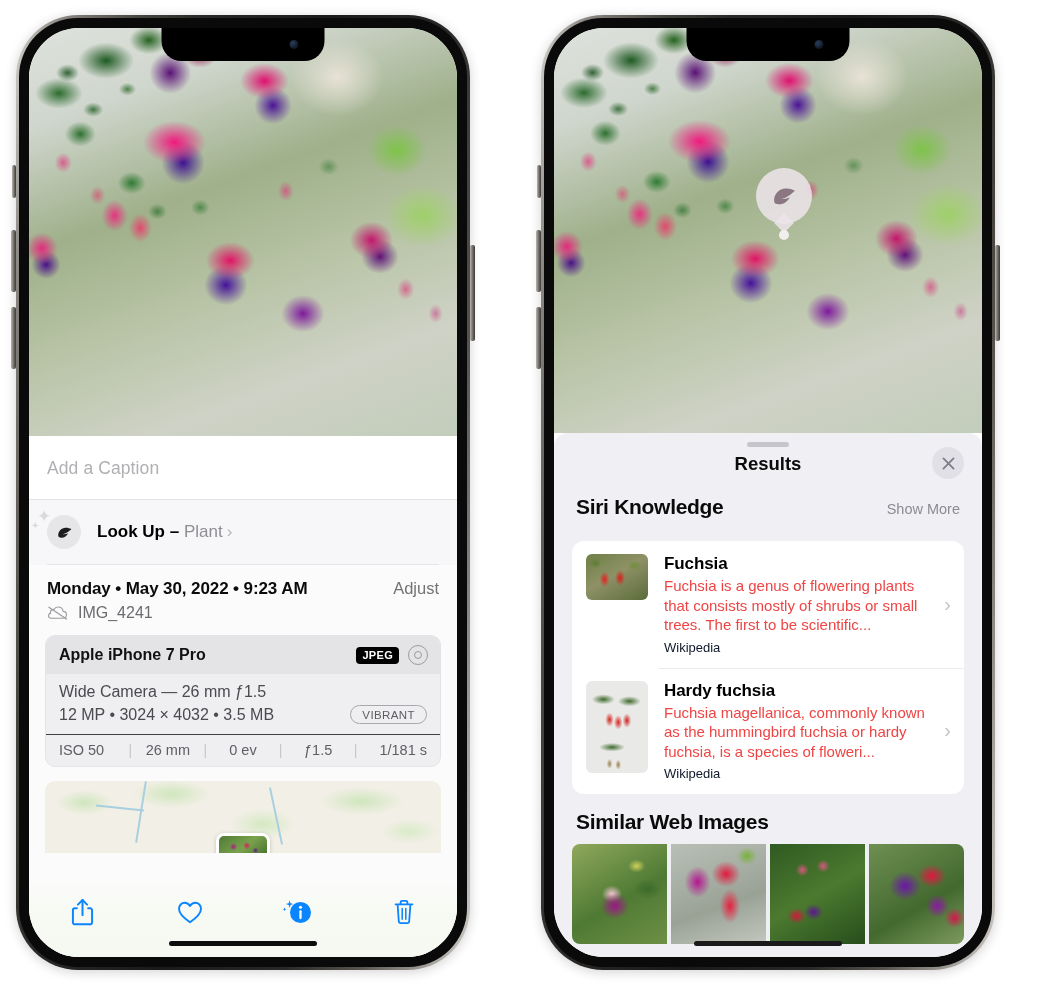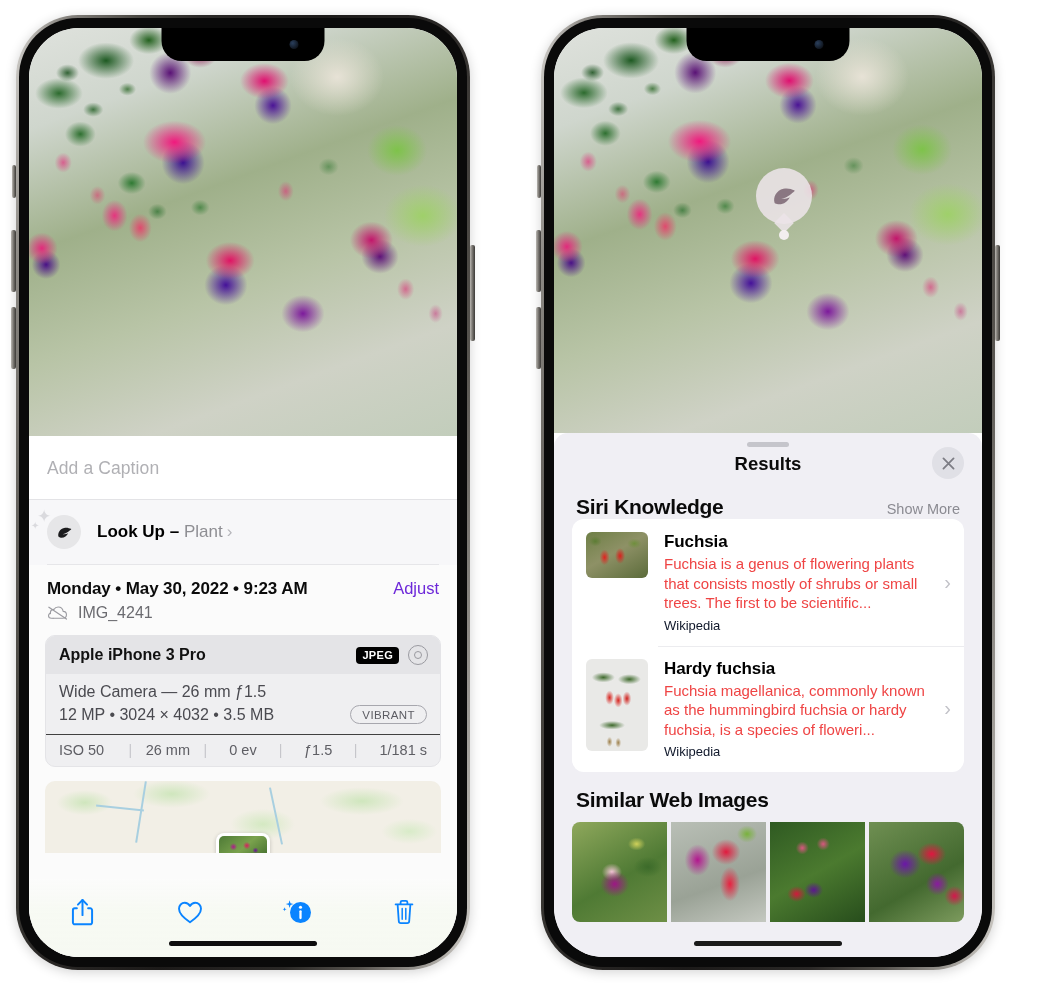--- a/index.html
+++ b/index.html
@@ -163,21 +163,21 @@
   .lookup-text b { font-weight: 700; color: #000; }
   .lookup-text .subj { color: #8e8e93; }
   .lookup-chev { color: #b5b5ba; font-size: 17px; margin-left: 4px; }
 
   .date-row {
     display: flex; justify-content: space-between; align-items: baseline;
     padding: 14px 18px 0 18px;
     background: #fbfbfb;
   }
   .date-text { font-size: 17px; font-weight: 600; color: #0b0b0b; letter-spacing: -.1px; }
-  .adjust-btn { font-size: 16.5px; color: #6d28d9; }
+  .adjust-btn { font-size: 16.5px; color: #737373; }
 
   .filename-row {
     display: flex; align-items: center; gap: 9px;
     padding: 5px 18px 13px 18px; background: #fbfbfb;
   }
   .filename-text { font-size: 16px; color: #6b6b70; }
 
   
   .cam-card {
     margin: 0 16px; border-radius: 10px; overflow: hidden;
@@ -292,21 +292,21 @@
   }
   .results-title { font-size: 18.5px; font-weight:700; color:#0a0a0a; }
   .close-btn {
     position:absolute; right: 18px; top: 0px;
     width: 32px; height: 32px; border-radius:50%;
     background:#e0e0e6; display:flex;align-items:center;justify-content:center;
   }
 
   .sec-head {
     display:flex; align-items:baseline; justify-content:space-between;
-    padding: 6px 22px 0 22px;
+    padding: 6px 22px 22px 22px;
   }
   .sec-title { font-size: 21px; font-weight: 700; color:#0a0a0a; letter-spacing:-.3px;}
   .sec-more { font-size: 14.5px; color:#8b8b92; }
 
   .knowledge-card {
     margin: 0 18px; background:#fff; border-radius: 12px; overflow:hidden;
   }
   .k-row { display:flex; padding: 13px 13px 13px 14px; position:relative; }
   .k-row + .k-row::before{
     content:""; position:absolute; left: 86px; right:0; top:0; height:1px; background:#ececef;
@@ -420,21 +420,21 @@
             <svg width="22" height="16" viewBox="0 0 26 18">
               <path d="M7.2 15.2h11.3c2.6 0 4.5-1.8 4.5-4.1 0-2.2-1.6-3.9-3.9-4.05-.5-3.1-2.9-5.1-5.9-5.1-2.2 0-4 1.05-5 2.8-2.4.05-4.2 1.85-4.2 4.1 0 .3.03.6.1.9" fill="none" stroke="#9b9ba1" stroke-width="1.3" stroke-linecap="round"></path>
               <path d="M3.6 9.2c-1.1.65-1.8 1.8-1.8 3.1 0 1.8 1.4 2.9 3.3 2.9h2.1" fill="none" stroke="#9b9ba1" stroke-width="1.3" stroke-linecap="round"></path>
               <path d="M2.2 2.2 L23 16.2" stroke="#9b9ba1" stroke-width="1.4" stroke-linecap="round"></path>
             </svg>
             <span class="filename-text">IMG_4241</span>
           </div>
 
           <div class="cam-card">
             <div class="cam-head">
-              <span class="cam-model">Apple iPhone 3 Pro</span>
+              <span class="cam-model">Apple iPhone 7 Pro</span>
               <span class="cam-head-right">
                 <span class="pill-jpeg">JPEG</span>
                 <span class="raw-circle">
                     <i></i>
                   </span>
               </span>
             </div>
             <div class="cam-body">
               <div class="cam-line1">Wide Camera — 26 mm ƒ1.5</div>
               <div class="cam-line2row">

